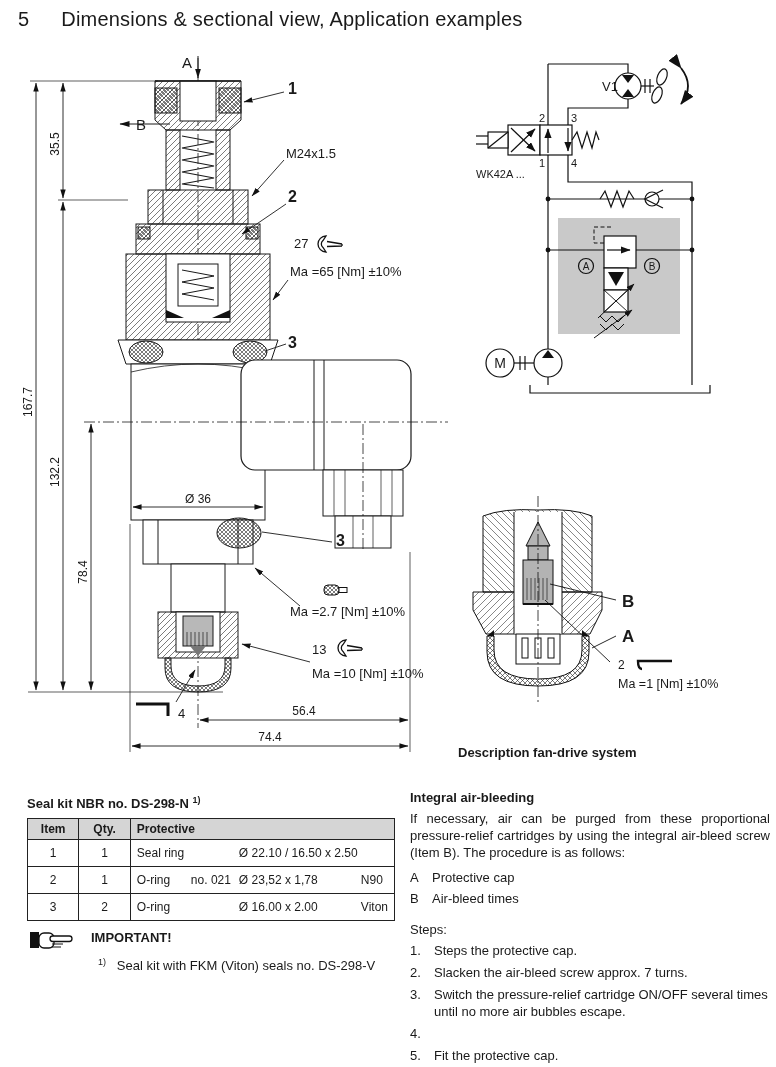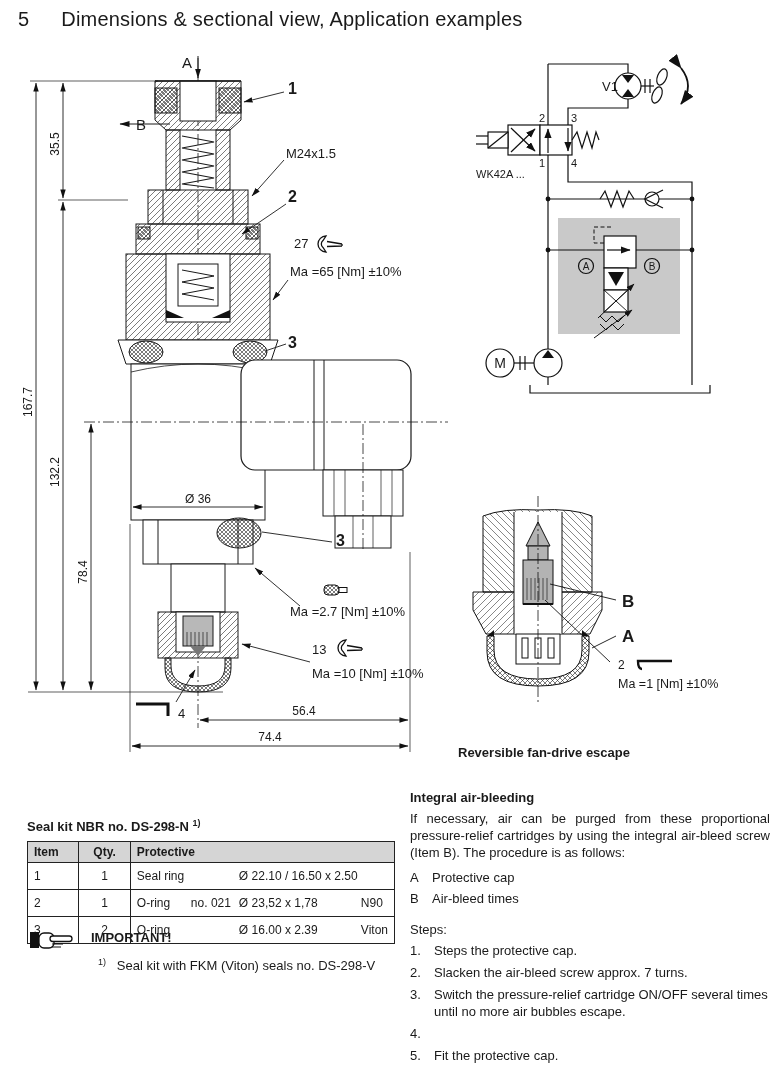--- a/index.html
+++ b/index.html
@@ -11,26 +11,26 @@
   
   #airbleed{left:410px;top:789px;width:360px;font-size:13px;line-height:17px;}
   #airbleed h3{margin:0 0 4px 0;font-size:13px;}
   #airbleed .para{text-align:justify;margin:0 0 8px 0;}
   .legend-row{display:flex;margin:3px 0 4px 0;}
   .legend-row .k{width:22px;}
   #steps-label{margin:14px 0 4px 0;}
   .step{display:flex;margin:0 0 5px 0;}
   .step .n{width:24px;flex:0 0 24px;}
   
-  #sealkit{left:27px;top:795px;width:375px;font-size:12px;margin-top:23px;}
+  #sealkit{left:27px;top:795px;width:375px;font-size:12px;}
   #sealkit .kit-title{font-size:13px;font-weight:bold;margin:0 0 7px 0;}
   table.seals{border-collapse:collapse;width:368px;}
   table.seals th,table.seals td{border:1px solid #222;padding:0 6px;height:26px;font-size:12px;}
   table.seals th{background:#d5d5d5;height:20px;font-weight:bold;}
-  table.seals .c{text-align:left;width:48px;}
+  table.seals .c{text-align:center;width:48px;}
   table.seals .c2{text-align:center;width:50px;}
   table.seals th.d{text-align:left;}
   .desc{display:flex;align-items:flex-end;}
   .desc .nm{width:54px;flex:0 0 54px;}
   .desc .no{width:48px;flex:0 0 48px;}
   .desc .sz{width:122px;flex:0 0 122px;}
   
   #important{left:29px;top:928px;width:380px;font-size:13px;}
   #important .row{display:flex;gap:16px;align-items:flex-start;}
   #important .tit{font-weight:bold;margin-top:2px;}
@@ -376,21 +376,21 @@
       <line x1="142" y1="160" x2="166" y2="148" stroke-width="0.9"></line>
       <line x1="95" y1="112" x2="160" y2="174" stroke-width="0.9"></line>
       <path d="M192,181 q-4,0 -4,-8 h34" stroke-width="2.4"></path>
     </g>
     <text x="172" y="119" font-size="17" font-weight="bold">B</text>
     <text x="172" y="154" font-size="17" font-weight="bold">A</text>
     <text x="168" y="181" font-size="12">2</text>
     <text x="168" y="200" font-size="12.5">Ma =1 [Nm] ±10%</text>
   </svg>
 
-  <div class="abs" id="section-caption">Reversible fan-drive escape</div>
+  <div class="abs" id="section-caption">Description fan-drive system</div>
 
   <div class="abs" id="sealkit">
     <div class="kit-title">
       <span>Seal kit NBR no. DS-298-N</span>&nbsp;<sup>1)</sup>
     </div>
     <table class="seals">
       <thead>
         <tr>
           <th class="c">Item</th>
           <th class="c2">Qty.</th>
@@ -422,21 +422,21 @@
           </div>
             </td>
         </tr>
         <tr>
           <td class="c">3</td>
           <td class="c2">2</td>
           <td>
               <div class="desc">
             <span class="nm">O-ring</span>
             <span class="no"></span>
-            <span class="sz">Ø 16.00 x 2.39</span>
+            <span class="sz">Ø 16.00 x 2.00</span>
             <span class="ex">Viton</span>
           </div>
             </td>
         </tr>
       </tbody>
     </table>
   </div>
 
   <div class="abs" id="important">
     <div class="row">

